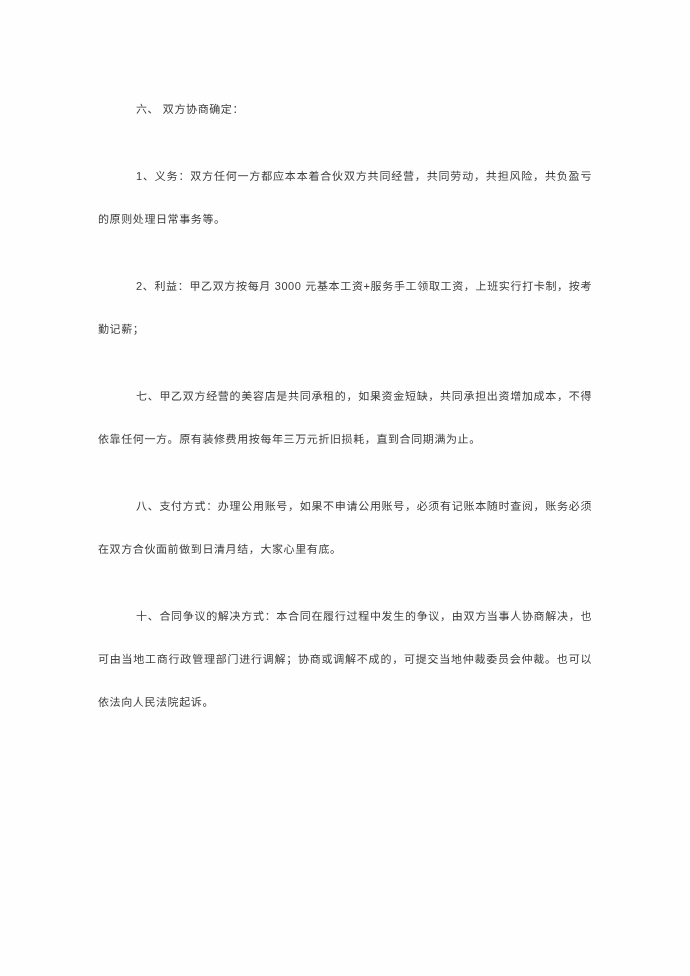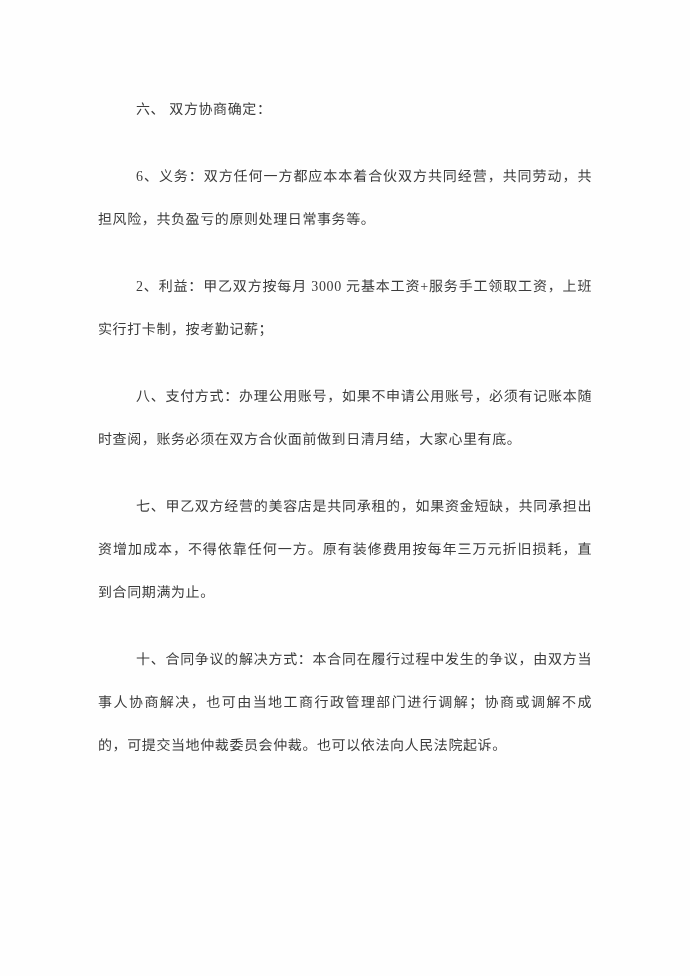--- a/index.html
+++ b/index.html
@@ -29,22 +29,22 @@
   }
 
   .doc-body {
     position: absolute;
     left: 98px;
     top: 88px;
     width: 494px;
   }
 
   .para {
-    font-family: Liberation Serif, serif;
-    font-size: 14px;
+    font-family: Liberation Sans, sans-serif;
+    font-size: 11px;
     line-height: 43px;
     color: #3c3c3c;
     text-align: justify;
     text-justify: inter-character;
     text-indent: 38px;
     margin: 0 0 24px 0;
     letter-spacing: 0.6px;
     word-break: break-all;
     -webkit-font-smoothing: antialiased;
   }
@@ -59,25 +59,25 @@
   }
 </style>
 </head>
 <body>
 
 <div class="page">
   <div class="doc-body">
 
     <p class="para short">六、 双方协商确定：</p>
 
-    <p class="para">6、义务：双方任何一方都应本本着合伙双方共同经营，共同劳动，共担风险，共负盈亏的原则处理日常事务等。</p>
+    <p class="para">1、义务：双方任何一方都应本本着合伙双方共同经营，共同劳动，共担风险，共负盈亏的原则处理日常事务等。</p>
 
     <p class="para">2、利益：甲乙双方按每月 3000 元基本工资+服务手工领取工资，上班实行打卡制，按考勤记薪；</p>
 
+    <p class="para">七、甲乙双方经营的美容店是共同承租的，如果资金短缺，共同承担出资增加成本，不得依靠任何一方。原有装修费用按每年三万元折旧损耗，直到合同期满为止。</p>
+
     <p class="para">八、支付方式：办理公用账号，如果不申请公用账号，必须有记账本随时查阅，账务必须在双方合伙面前做到日清月结，大家心里有底。</p>
-
-    <p class="para">七、甲乙双方经营的美容店是共同承租的，如果资金短缺，共同承担出资增加成本，不得依靠任何一方。原有装修费用按每年三万元折旧损耗，直到合同期满为止。</p>
 
 
     <p class="para">十、合同争议的解决方式：本合同在履行过程中发生的争议，由双方当事人协商解决，也可由当地工商行政管理部门进行调解；协商或调解不成的，可提交当地仲裁委员会仲裁。也可以依法向人民法院起诉。</p>
 
   </div>
 </div>
 
 </body></html>

